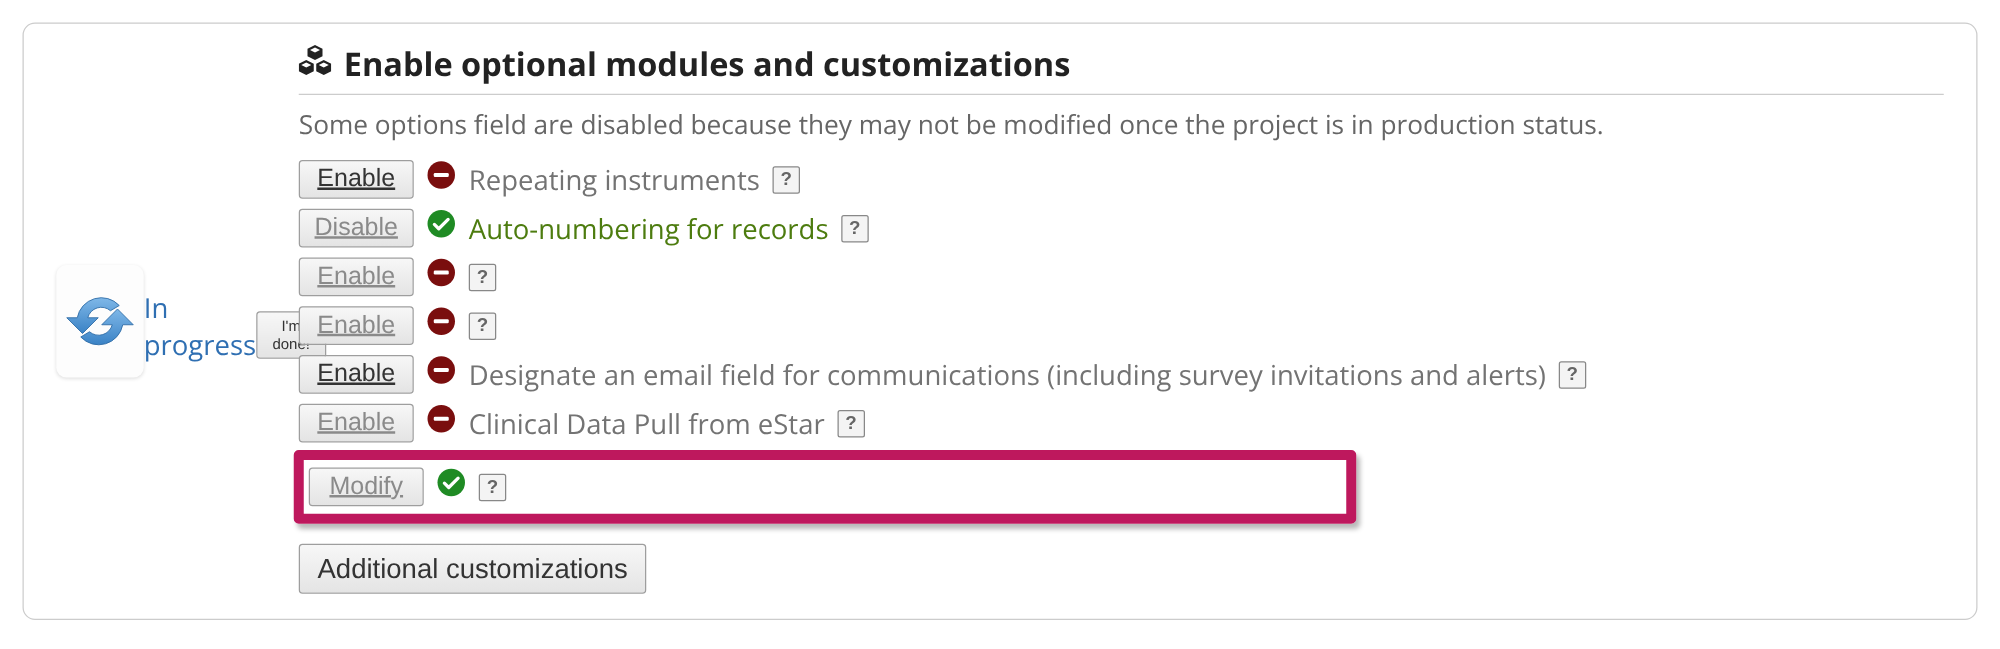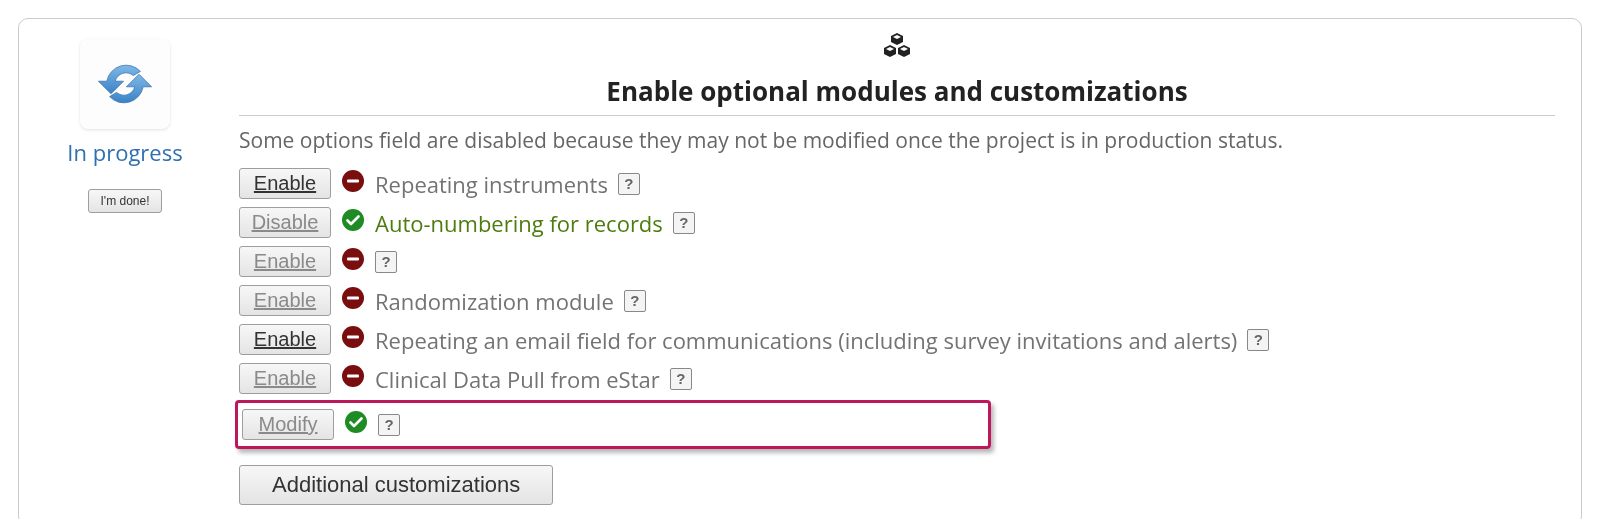--- a/index.html
+++ b/index.html
@@ -15,21 +15,21 @@
       border: 1px solid #ccc;
       border-radius: 10px;
       padding: 14px 26px 20px 26px;
       display: flex;
       gap: 34px;
     }
     .left-col {
       width: 160px;
       flex-shrink: 0;
       display: flex;
-      flex-direction: column;
+      flex-direction: row;
       align-items: center;
       padding-top: 6px;
     }
     .refresh-icon {
       width: 90px;
       height: 90px;
       display: flex;
       align-items: center;
       justify-content: center;
       background: #fdfdfd;
@@ -50,21 +50,20 @@
       border-radius: 3px;
       color: #333;
       cursor: pointer;
     }
     .right-col { flex: 1; min-width: 0; }
     .heading {
       display: flex;
       align-items: center;
       gap: 10px;
       margin-bottom: 6px;
-      flex-direction: column;
     }
     .heading-text {
       font-weight: 700;
       font-size: 26px;
       color: #222;
     }
     hr.sep {
       border: none;
       border-top: 1px solid #ccc;
       margin: 6px 0 10px 0;
@@ -114,31 +113,31 @@
       font-family: Arial, sans-serif;
       border-radius: 2px;
       cursor: pointer;
       display: inline-flex;
       align-items: center;
       justify-content: center;
       line-height: 1;
       padding: 0;
     }
     .highlight-box {
-      border: 3px solid #be185d;
+      border: 8px solid #be185d;
       border-radius: 4px;
       padding: 2px 2px 2px 0;
       margin: 2px 0 10px -4px;
-      width: 756px;
+      width: 850px;
       box-shadow: 3px 4px 4px rgba(0,0,0,0.28);
     }
     .highlight-box .module-row { padding-left: 4px; }
     .additional-btn {
       font-size: 22px;
-      padding: 6px 32px;
+      padding: 6px 14px;
       background: linear-gradient(#f7f7f7, #e4e4e4);
       border: 1px solid #9e9e9e;
       border-radius: 3px;
       color: #333;
       cursor: pointer;
       margin-top: 6px;
     }
   </style>
 </head>
 <body>
@@ -201,30 +200,29 @@
               <rect x="6" y="10.4" width="12" height="3.2" fill="#fff" rx="1"></rect>
             </svg></span>
           <button class="help-btn">?</button>
         </div>
         <div class="module-row">
           <button class="row-btn disabled">Enable</button>
           <span><svg class="status-icon" viewBox="0 0 24 24">
               <circle cx="12" cy="12" r="11" fill="#7a0e0e"></circle>
               <rect x="6" y="10.4" width="12" height="3.2" fill="#fff" rx="1"></rect>
             </svg></span>
-          <span class="module-label disabled-red">Randomization module</span>
           <button class="help-btn">?</button>
         </div>
         <div class="module-row">
           <button class="row-btn">Enable</button>
           <span><svg class="status-icon" viewBox="0 0 24 24">
               <circle cx="12" cy="12" r="11" fill="#7a0e0e"></circle>
               <rect x="6" y="10.4" width="12" height="3.2" fill="#fff" rx="1"></rect>
             </svg></span>
-          <span class="module-label disabled-red">Repeating an email field for communications (including survey invitations and alerts)</span>
+          <span class="module-label disabled-red">Designate an email field for communications (including survey invitations and alerts)</span>
           <button class="help-btn">?</button>
         </div>
         <div class="module-row">
           <button class="row-btn disabled">Enable</button>
           <span><svg class="status-icon" viewBox="0 0 24 24">
               <circle cx="12" cy="12" r="11" fill="#7a0e0e"></circle>
               <rect x="6" y="10.4" width="12" height="3.2" fill="#fff" rx="1"></rect>
             </svg></span>
           <span class="module-label disabled-red">Clinical Data Pull from eStar</span>
           <button class="help-btn">?</button>

